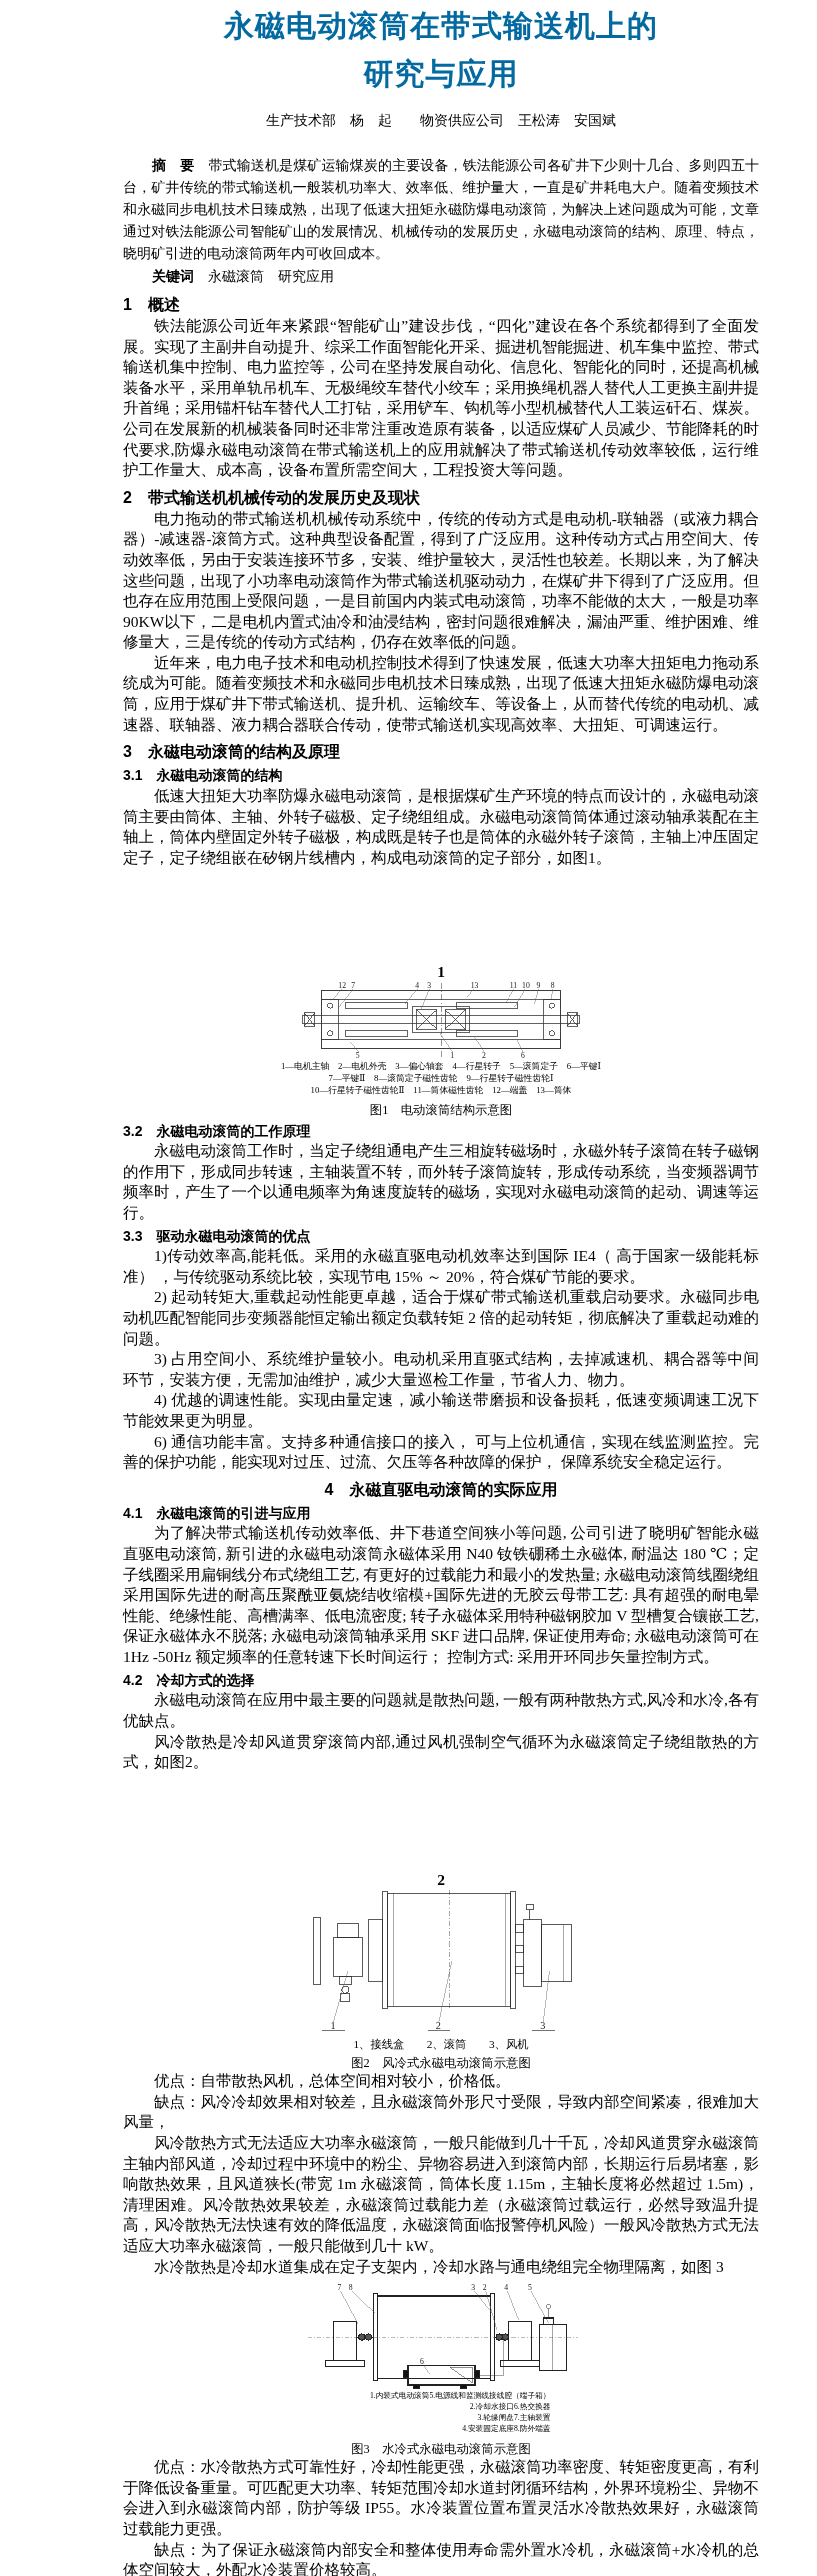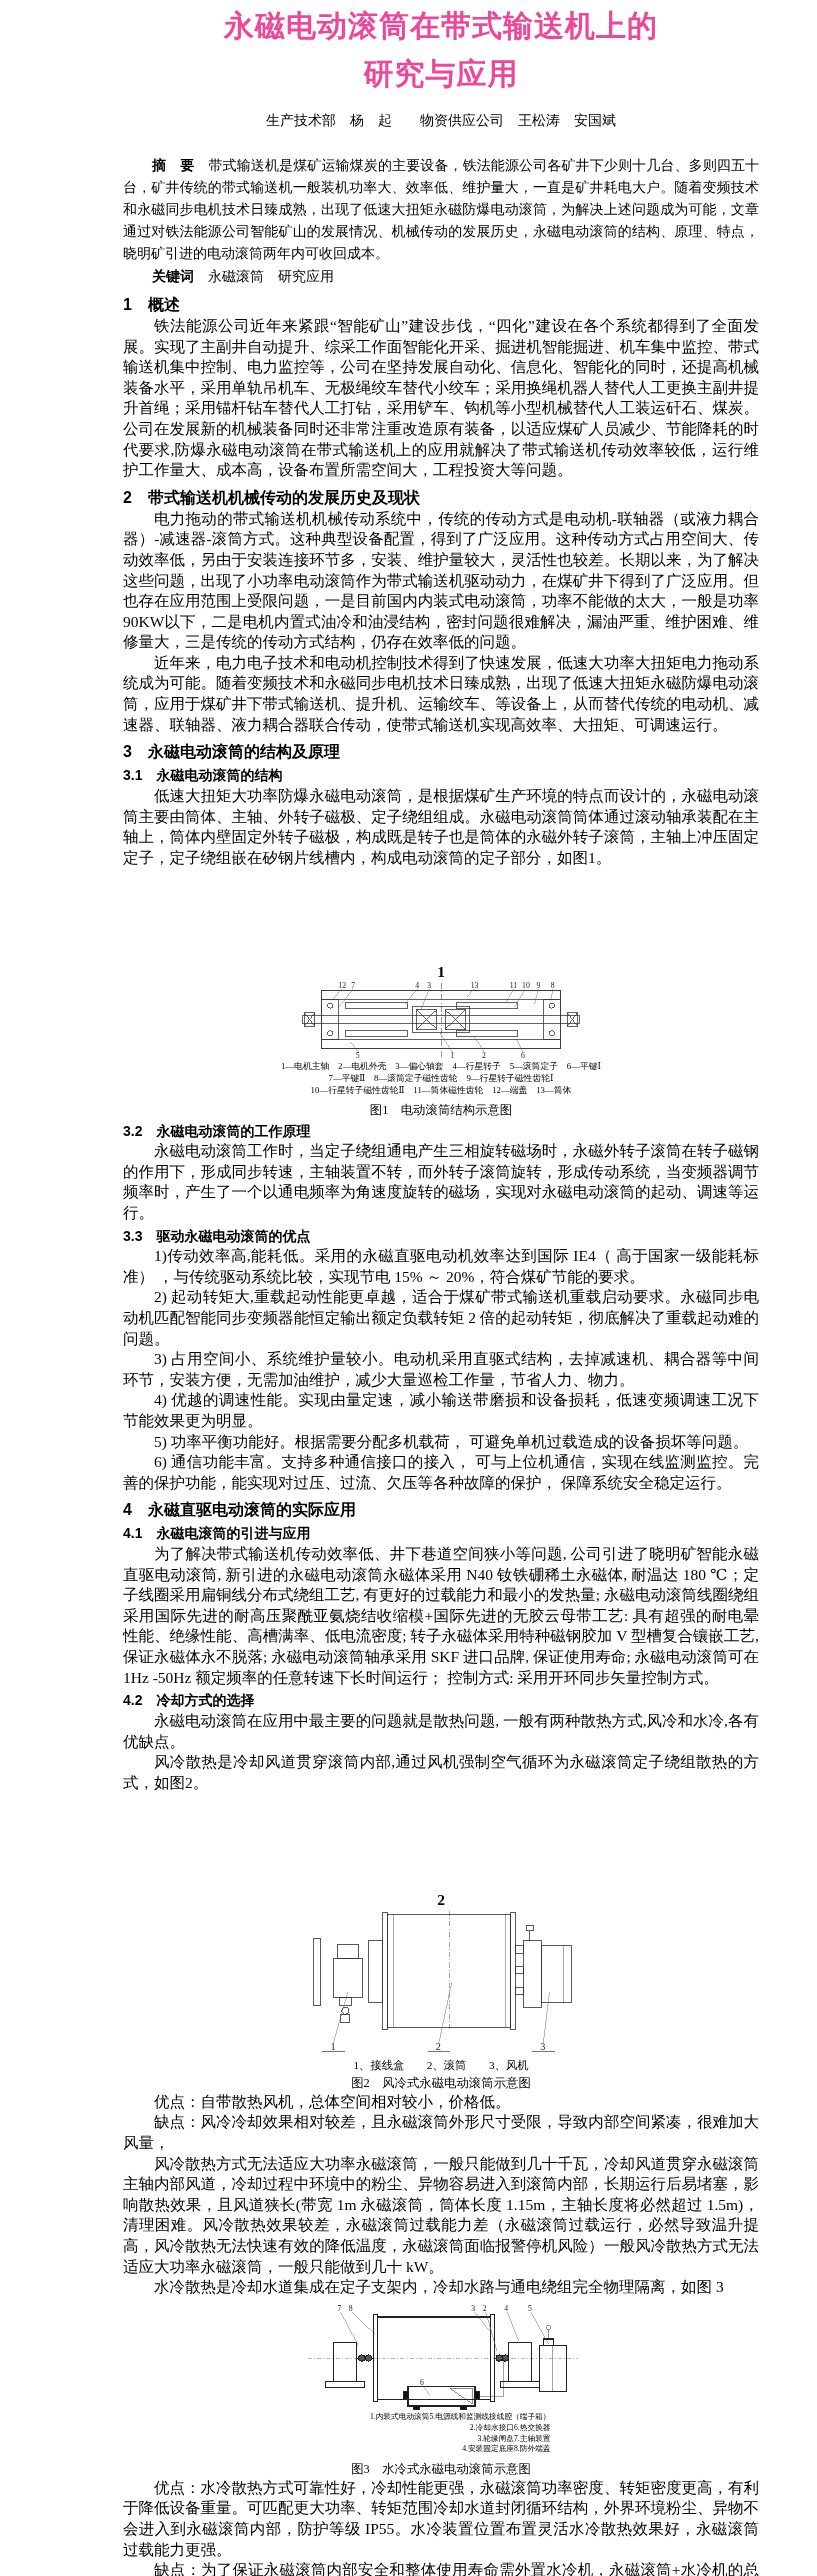--- a/index.html
+++ b/index.html
@@ -4,21 +4,21 @@
 <style>
   html,body { margin:0; padding:0; background:#ffffff; }
   .page {
     position:relative; width:818px; height:3155px; background:#fff; color:#000;
     font-family:"Liberation Serif","DejaVu Serif",serif; overflow:hidden;
   }
   .content { padding:0 59px 0 123px; }
   .doc-title {
     text-align:center; font-family:"Liberation Sans","DejaVu Sans",sans-serif;
     font-weight:bold; font-size:30px; line-height:48px; padding-top:2.1px;
-    letter-spacing:1px; color:#ec4899;
+    letter-spacing:1px; color:#0369a1;
   }
   .byline { text-align:center; font-size:14px; line-height:17.5px; margin-top:14.4px; }
   .abstract, .keywords { font-size:14px; line-height:22px; text-align:justify; text-indent:29px; margin:0; }
   .abstract b, .keywords b, .bio b { font-family:Liberation Sans, sans-serif; }
   .abstract { margin-top:24px; }
   h2.sec, h3.subsec {
     font-family:Liberation Sans, sans-serif; font-weight:bold;
     font-size:16px; line-height:23px; margin:5px 0 0 0;
   }
   h3.subsec { font-size:14px; line-height:20.6px; margin-top:2.1px; }
@@ -35,21 +35,21 @@
   .fig3-legend .row span { display:inline-block; }
   .fig3-legend .c1 { width:98px; }
   svg { shape-rendering:crispEdges; }
   svg text { font-family:"Liberation Serif","DejaVu Serif",serif; fill:#1a1a1a; }
   .mt-fig1 { margin-top:95px; }
   .mt-fig2 { margin-top:98px; }
   .mt-optA { margin-top:28px; }
   .mt-h32 { margin-top:15.5px; }
   .mt-h3  { margin-top:4.1px; }
   .mt-h42 { margin-top:4.1px; }
-  .mt-h4  { margin-top:5.2px; }
+  .mt-h4  { margin-top:5.2px;text-align:center; }
   .mt-fig3 { margin-top:6.2px; }
   .mt-p42g { margin-top:4.1px; }
 </style>
 </head>
 <body>
 
 <div class="page">
   <div class="content">
 
     <div class="doc-title">
@@ -152,21 +152,20 @@
     </div>
 
     <h3 class="subsec mt-h32">3.2　永磁电动滚筒的工作原理</h3>
     <p class="body-para">永磁电动滚筒工作时，当定子绕组通电产生三相旋转磁场时，永磁外转子滚筒在转子磁钢的作用下，形成同步转速，主轴装置不转，而外转子滚筒旋转，形成传动系统，当变频器调节频率时，产生了一个以通电频率为角速度旋转的磁场，实现对永磁电动滚筒的起动、调速等运行。</p>
 
     <h3 class="subsec">3.3　驱动永磁电动滚筒的优点</h3>
     <p class="body-para">1)传动效率高,能耗低。采用的永磁直驱电动机效率达到国际 IE4（ 高于国家一级能耗标准） ，与传统驱动系统比较，实现节电 15% ～ 20%，符合煤矿节能的要求。</p>
     <p class="body-para">2) 起动转矩大,重载起动性能更卓越，适合于煤矿带式输送机重载启动要求。永磁同步电动机匹配智能同步变频器能恒定输出额定负载转矩 2 倍的起动转矩，彻底解决了重载起动难的问题。</p>
     <p class="body-para">3) 占用空间小、系统维护量较小。电动机采用直驱式结构，去掉减速机、耦合器等中间环节，安装方便，无需加油维护，减少大量巡检工作量，节省人力、物力。</p>
     <p class="body-para">4) 优越的调速性能。实现由量定速，减小输送带磨损和设备损耗，低速变频调速工况下节能效果更为明显。</p>
-    <p class="body-para">5) 功率平衡功能好。根据需要分配多机载荷， 可避免单机过载造成的设备损坏等问题。</p>
     <p class="body-para">6) 通信功能丰富。支持多种通信接口的接入， 可与上位机通信，实现在线监测监控。完善的保护功能，能实现对过压、过流、欠压等各种故障的保护， 保障系统安全稳定运行。</p>
 
     <h2 class="sec mt-h4">4　永磁直驱电动滚筒的实际应用</h2>
     <h3 class="subsec">4.1　永磁电滚筒的引进与应用</h3>
     <p class="body-para">为了解决带式输送机传动效率低、井下巷道空间狭小等问题, 公司引进了晓明矿智能永磁直驱电动滚筒, 新引进的永磁电动滚筒永磁体采用 N40 钕铁硼稀土永磁体, 耐温达 180 ℃；定子线圈采用扁铜线分布式绕组工艺, 有更好的过载能力和最小的发热量; 永磁电动滚筒线圈绕组采用国际先进的耐高压聚酰亚氨烧结收缩模+国际先进的无胶云母带工艺: 具有超强的耐电晕性能、绝缘性能、高槽满率、低电流密度; 转子永磁体采用特种磁钢胶加 V 型槽复合镶嵌工艺, 保证永磁体永不脱落; 永磁电动滚筒轴承采用 SKF 进口品牌, 保证使用寿命; 永磁电动滚筒可在 1Hz -50Hz  额定频率的任意转速下长时间运行； 控制方式: 采用开环同步矢量控制方式。</p>
 
     <h3 class="subsec mt-h42">4.2　冷却方式的选择</h3>
     <p class="body-para">永磁电动滚筒在应用中最主要的问题就是散热问题, 一般有两种散热方式,风冷和水冷,各有优缺点。</p>
     <p class="body-para">风冷散热是冷却风道贯穿滚筒内部,通过风机强制空气循环为永磁滚筒定子绕组散热的方式，如图2。</p>
 

